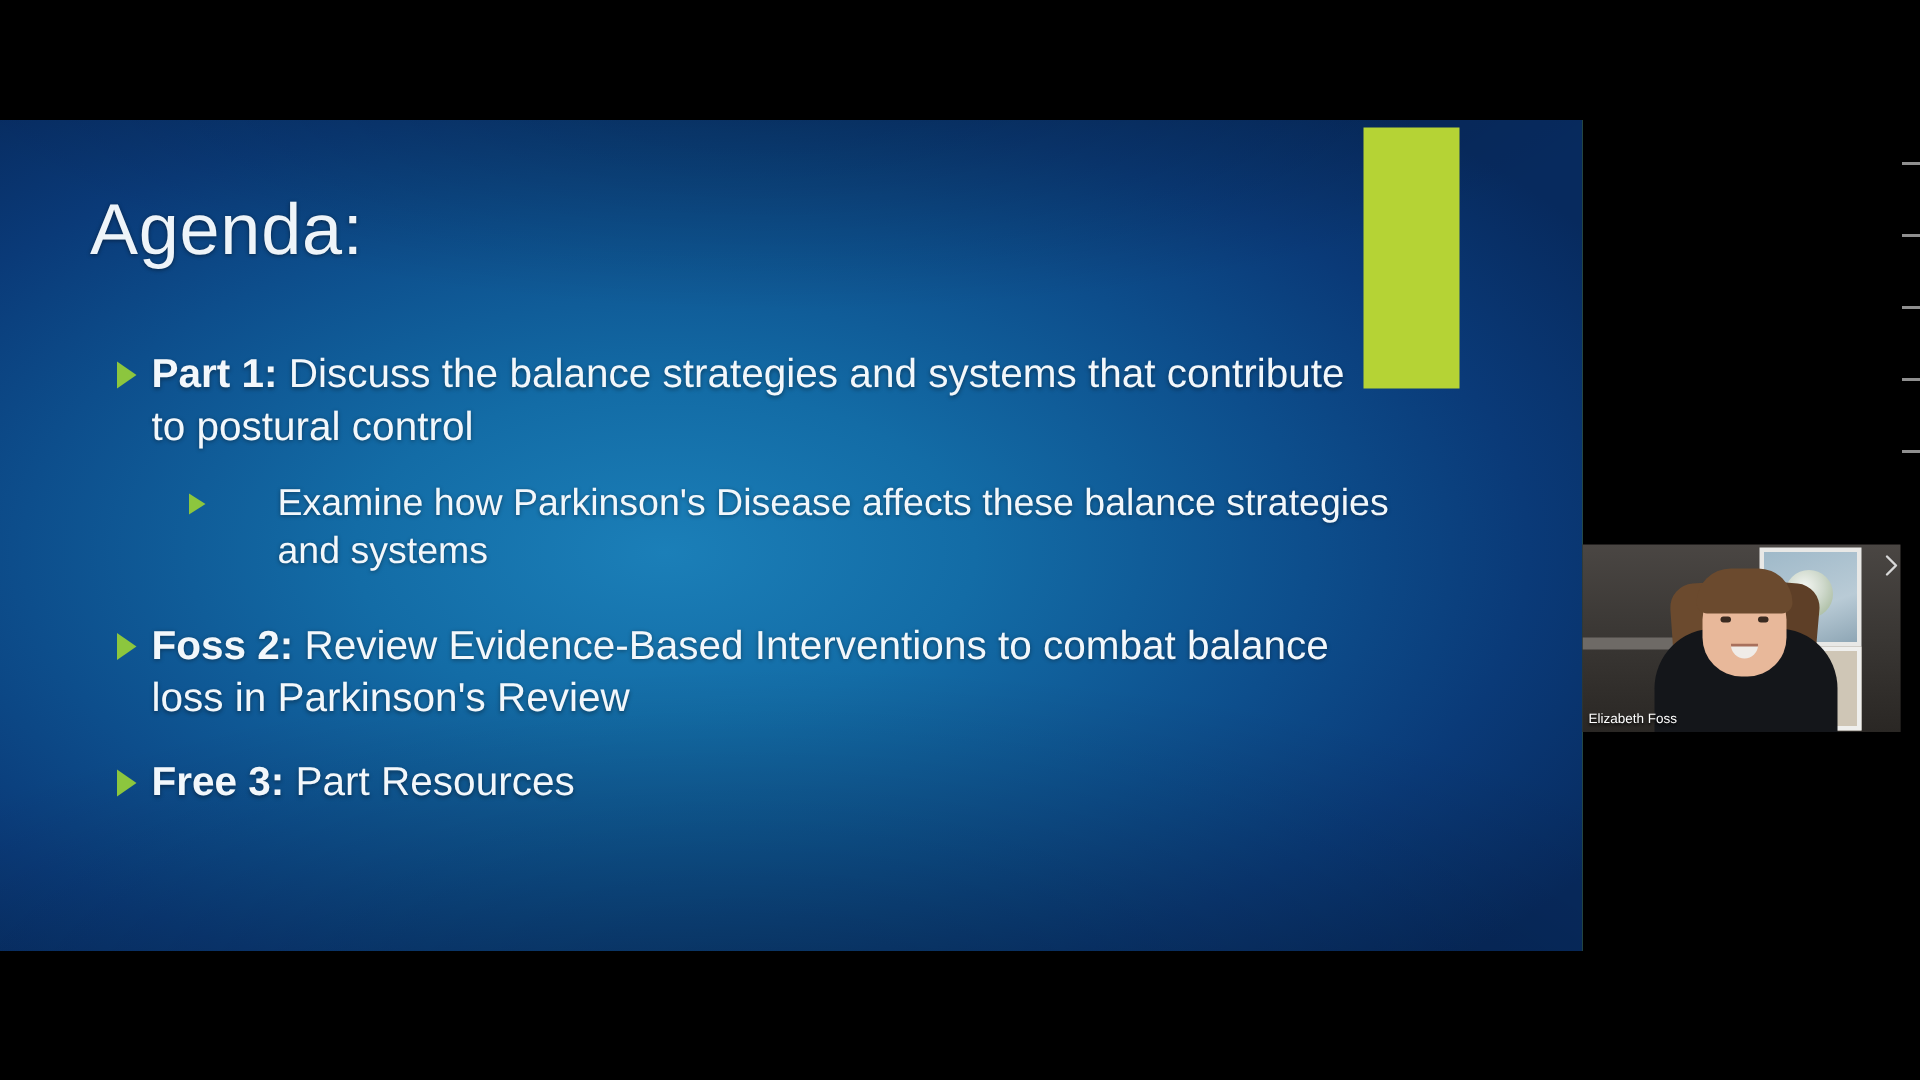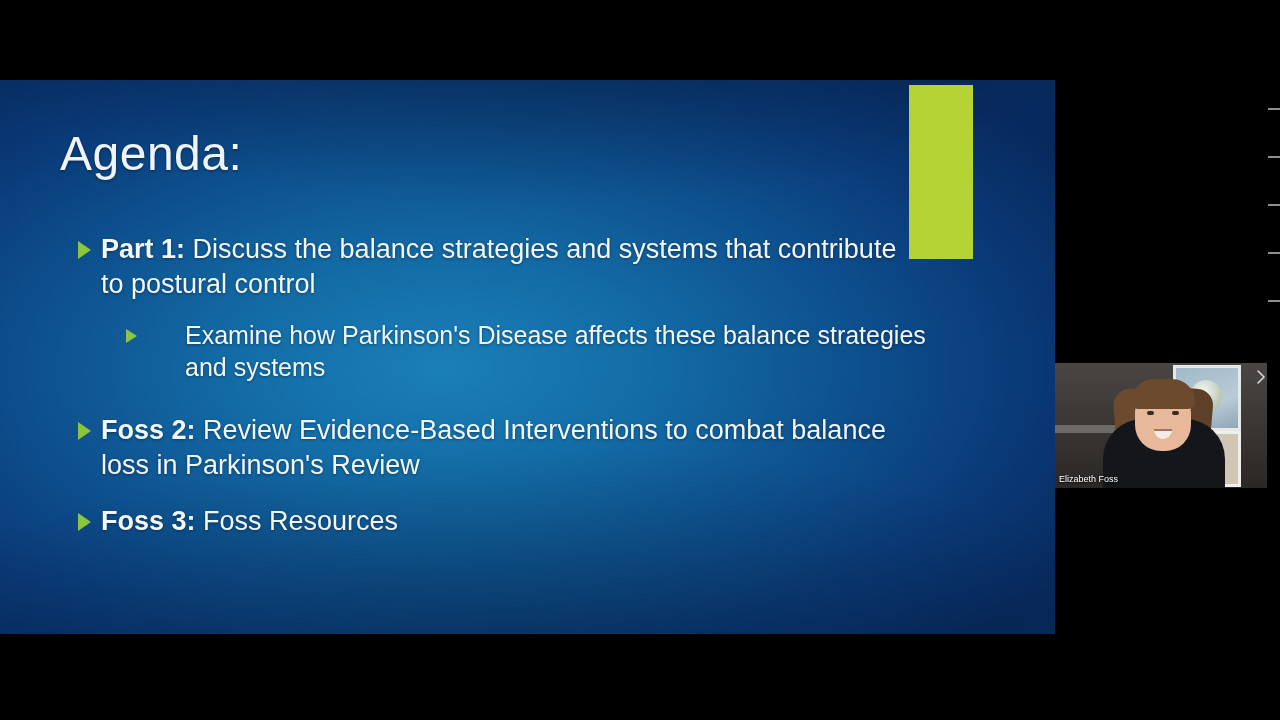--- a/index.html
+++ b/index.html
@@ -334,21 +334,21 @@
         <div class="btext"><span>Examine how Parkinson's Disease affects these balance strategies and systems</span></div>
       </div>
 
       <div class="bullet level-1">
         <span class="marker"></span>
         <div class="btext"><span class="lead">Foss 2:</span><span> Review Evidence-Based Interventions to combat balance loss in Parkinson's Review</span></div>
       </div>
 
       <div class="bullet level-1">
         <span class="marker"></span>
-        <div class="btext"><span class="lead">Foss 3:</span><span> Foss Resources</span></div>
+        <div class="btext"><span class="lead">Free 3:</span><span> Part Resources</span></div>
       </div>
 
     </div>
   </div>
 
   <div class="right-rail"></div>
 
   <div class="filmstrip">
     <div class="notch" style="top:28px"></div>
     <div class="notch" style="top:76px"></div>

